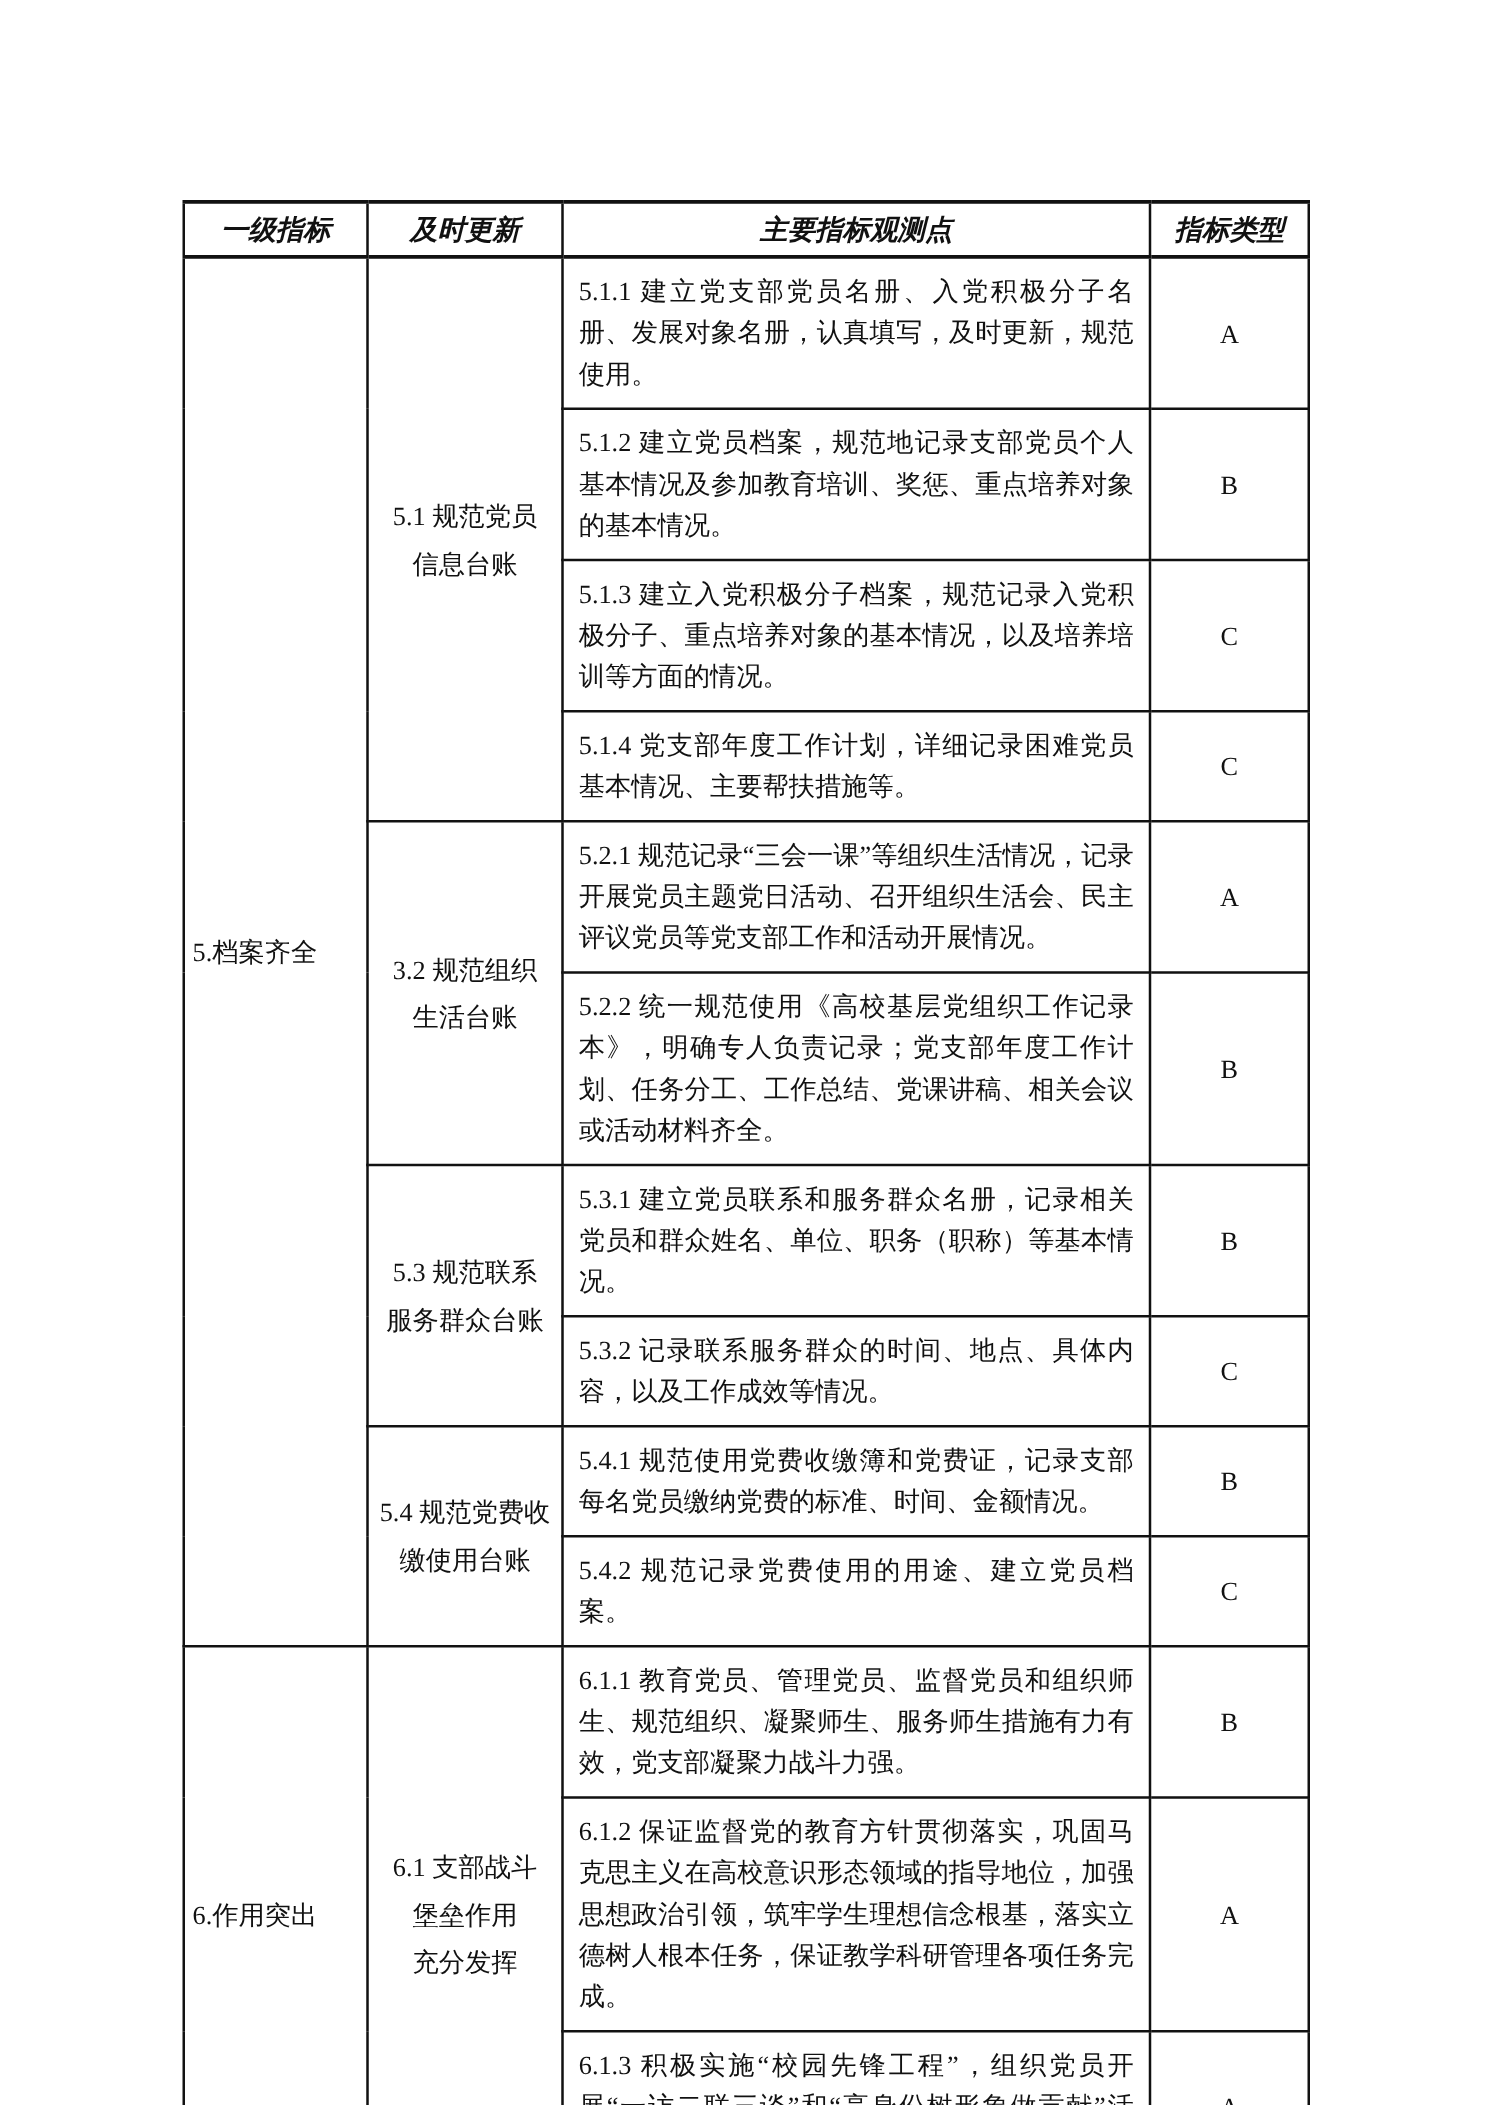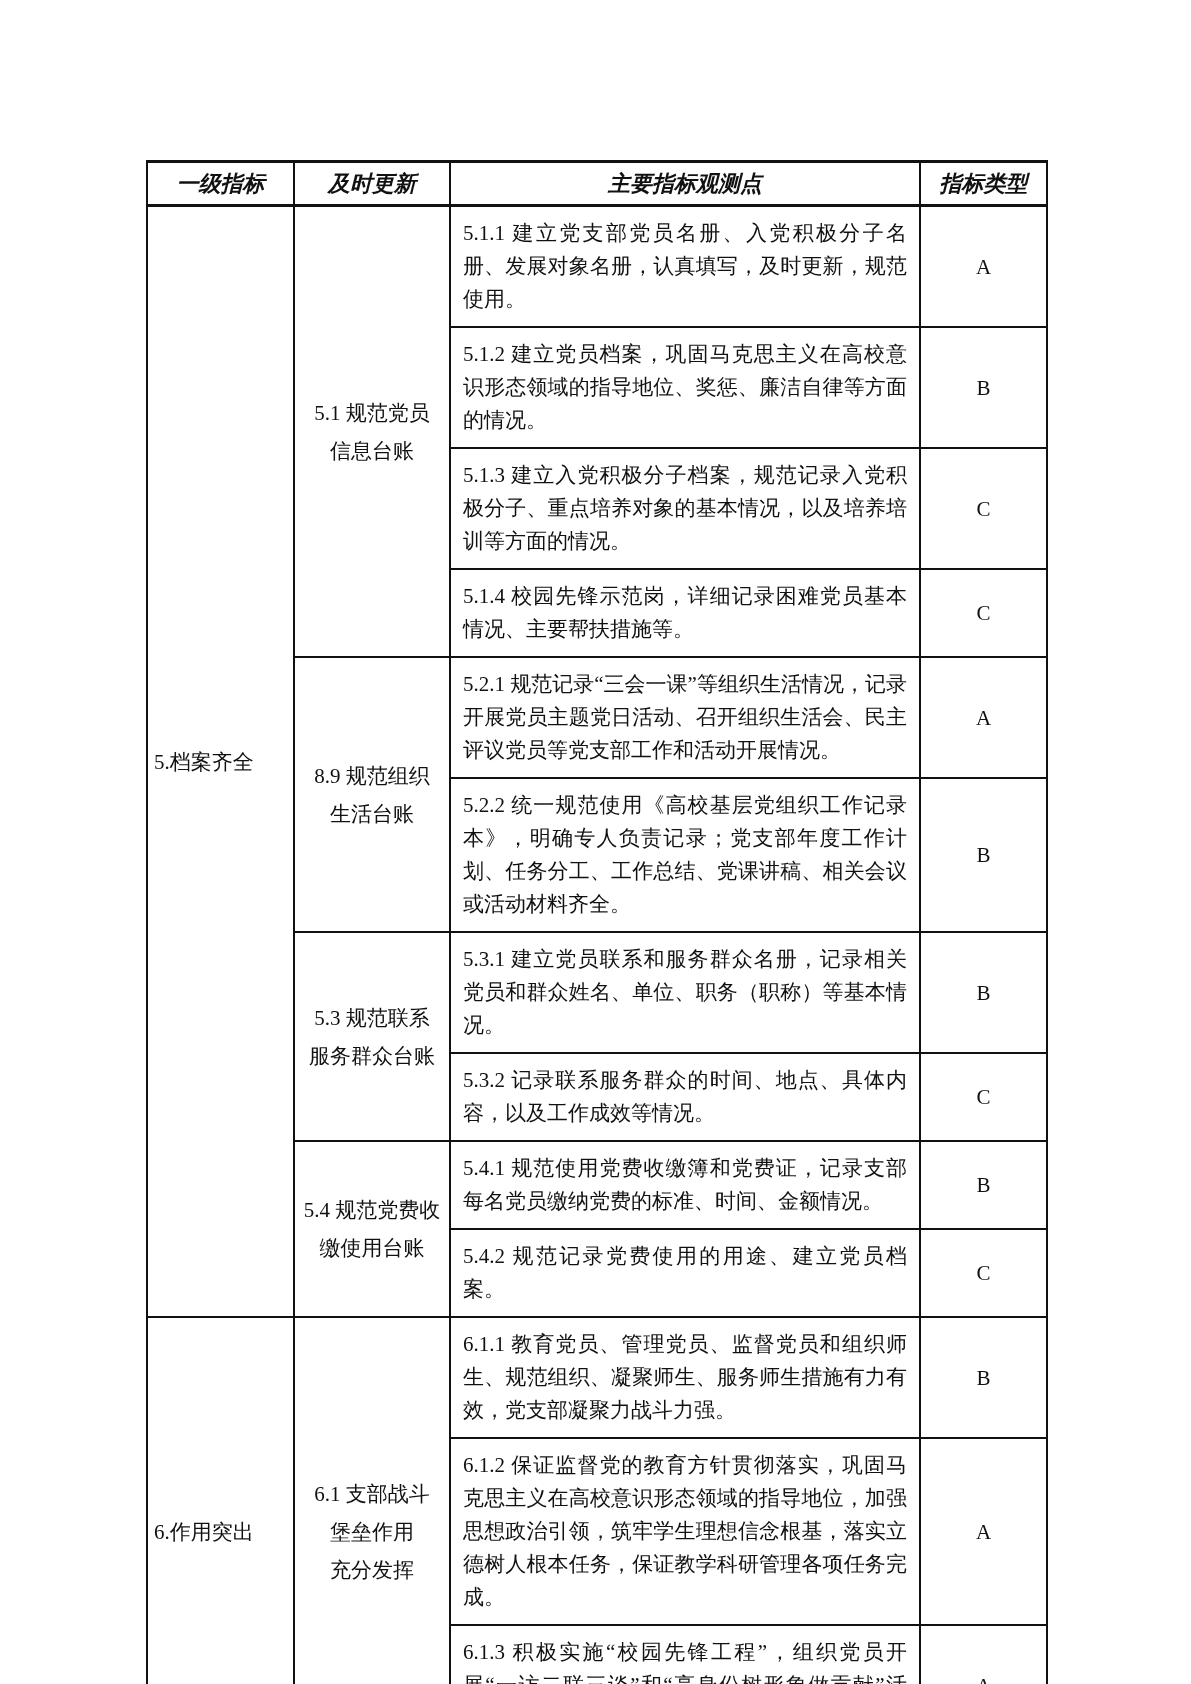--- a/index.html
+++ b/index.html
@@ -91,34 +91,34 @@
         <tr>
           <td class="cell-level1" rowspan="10">5.档案齐全</td>
           <td class="cell-level2" rowspan="4">
             <div class="l2-line">5.1 规范党员</div>
             <div class="l2-line">信息台账</div>
           </td>
           <td class="cell-obs">5.1.1 建立党支部党员名册、入党积极分子名册、发展对象名册，认真填写，及时更新，规范使用。</td>
           <td class="cell-type">A</td>
         </tr>
         <tr>
-          <td class="cell-obs">5.1.2 建立党员档案，巩固马克思主义在高校意识形态领域的指导地位、奖惩、廉洁自律等方面的情况。</td>
+          <td class="cell-obs">5.1.2 建立党员档案，规范地记录支部党员个人基本情况及参加教育培训、奖惩、重点培养对象的基本情况。</td>
           <td class="cell-type">B</td>
         </tr>
         <tr>
           <td class="cell-obs">5.1.3 建立入党积极分子档案，规范记录入党积极分子、重点培养对象的基本情况，以及培养培训等方面的情况。</td>
           <td class="cell-type">C</td>
         </tr>
         <tr>
-          <td class="cell-obs">5.1.4 校园先锋示范岗，详细记录困难党员基本情况、主要帮扶措施等。</td>
+          <td class="cell-obs">5.1.4 党支部年度工作计划，详细记录困难党员基本情况、主要帮扶措施等。</td>
           <td class="cell-type">C</td>
         </tr>
         <tr>
           <td class="cell-level2" rowspan="2">
-            <div class="l2-line">8.9 规范组织</div>
+            <div class="l2-line">3.2 规范组织</div>
             <div class="l2-line">生活台账</div>
           </td>
           <td class="cell-obs">5.2.1 规范记录“三会一课”等组织生活情况，记录开展党员主题党日活动、召开组织生活会、民主评议党员等党支部工作和活动开展情况。</td>
           <td class="cell-type">A</td>
         </tr>
         <tr>
           <td class="cell-obs">5.2.2 统一规范使用《高校基层党组织工作记录本》，明确专人负责记录；党支部年度工作计划、任务分工、工作总结、党课讲稿、相关会议或活动材料齐全。</td>
           <td class="cell-type">B</td>
         </tr>
         <tr>

